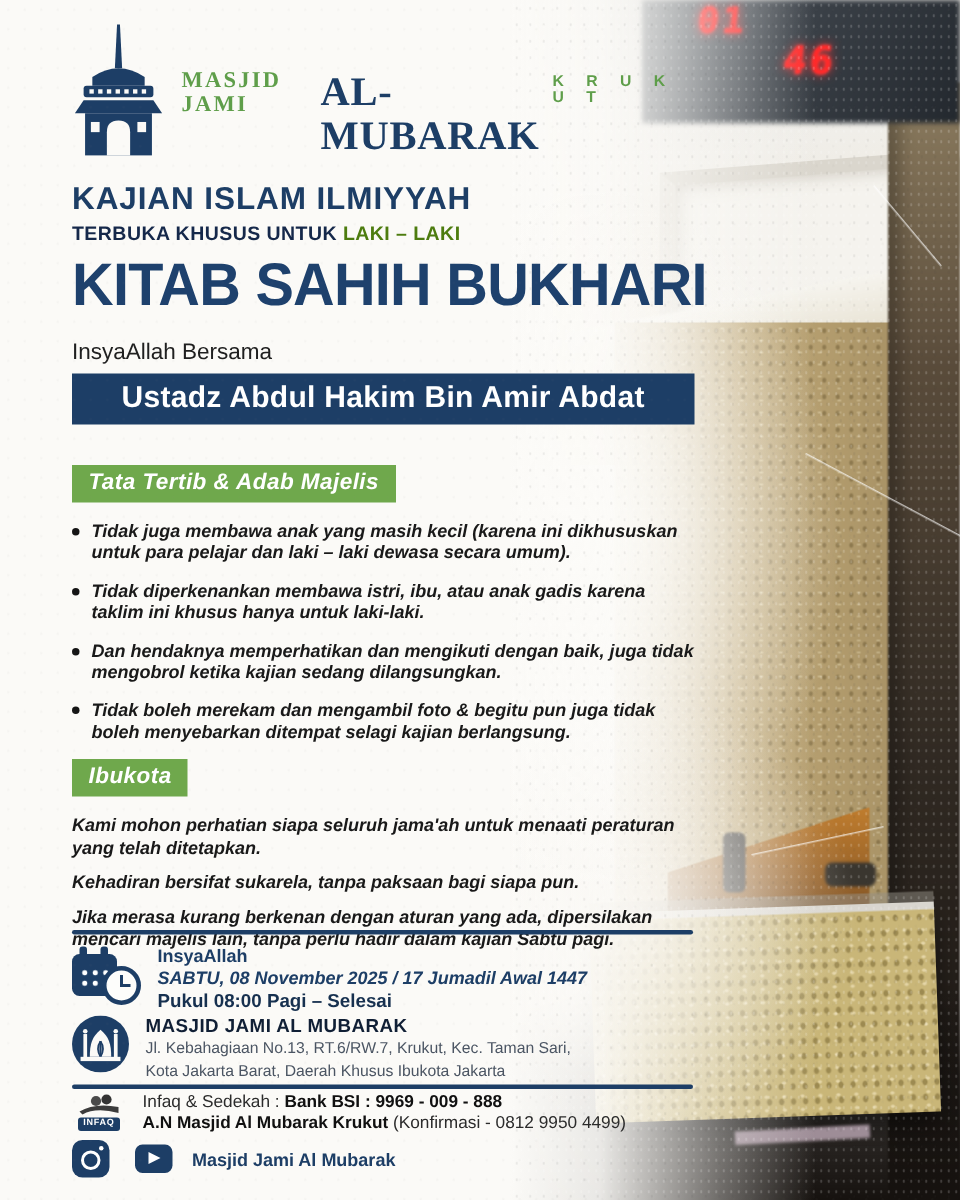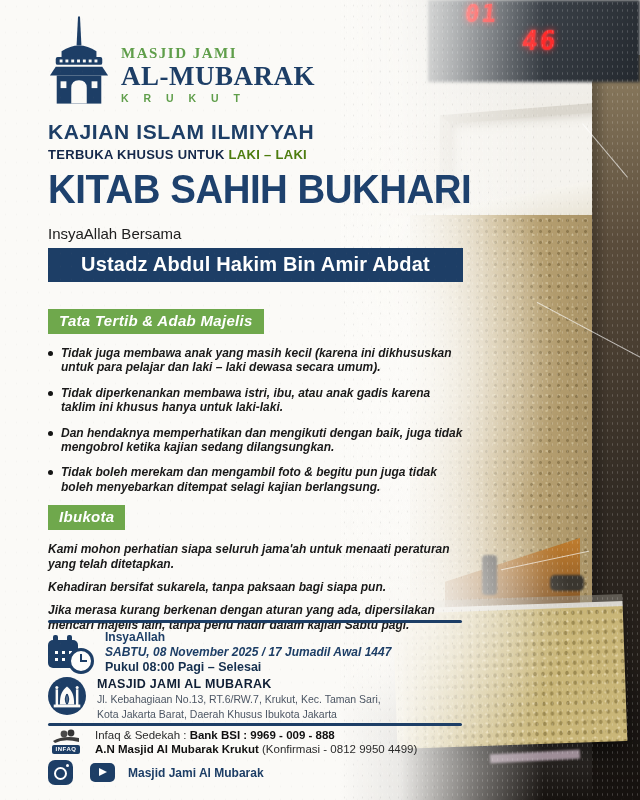--- a/index.html
+++ b/index.html
@@ -66,21 +66,21 @@
     radial-gradient(rgba(255,255,255,.6) .6px,transparent 1px),
     radial-gradient(rgba(70,70,70,.3) .5px,transparent 1px);
     background-size:5px 7px,9px 11px;}
   .paper-noise{position:absolute;inset:0;pointer-events:none;opacity:.5;
     background-image:radial-gradient(rgba(130,130,130,.1) .5px,transparent 1px);
     background-size:11px 13px;}
 
   
   .content{position:absolute;left:48px;top:16px;width:420px;}
   .logo{display:flex;align-items:center;gap:11px;margin-bottom:12px;}
-  .logo-txt{display:flex;flex-direction:column;line-height:1.05;padding-top:26px;}
+  .logo-txt{display:flex;line-height:1.05;padding-top:26px;}
   .logo-l1{font-family:"Liberation Serif",serif;font-weight:bold;color:#5f9e4a;
     font-size:15px;letter-spacing:1.5px;}
   .logo-l2{font-family:"Liberation Serif",serif;font-weight:bold;color:#1d3e66;
     font-size:27px;letter-spacing:.5px;}
   .logo-l3{font-weight:bold;color:#5f9e4a;font-size:10.5px;letter-spacing:6px;margin-top:2px;}
 
   .kicker{font-size:21px;font-weight:800;color:#1d3e66;letter-spacing:.6px;margin-top:8px;}
   .subline{font-size:13px;font-weight:800;color:#15284a;letter-spacing:.3px;margin-top:3px;}
   .subline .hl{color:#4d7c0f;}
   .title{font-size:40px;font-weight:900;color:#1e416d;margin-top:5px;letter-spacing:-.5px;
@@ -98,21 +98,21 @@
   .dot{flex:none;width:5px;height:5px;border-radius:50%;background:#141414;margin-top:5px;}
   .btxt,.ptxt{font-style:italic;font-weight:bold;font-size:12px;line-height:1.2;color:#191919;}
   .paras{margin-top:12px;}
   .paras .ptxt{margin:0 0 9px 0;}
 
   .rule-line{position:absolute;left:48px;width:414px;height:3px;background:#1d3e66;border-radius:2px;}
   .rule-1{top:620px;}
   .rule-2{top:723px;}
 
   .inforow{position:absolute;left:48px;display:flex;gap:11px;align-items:flex-start;}
-  .schedule{top:630px;align-items:flex-end;}
+  .schedule{top:630px;}
   .venue{top:677px;}
   .donate{top:729px;}
   .social{top:760px;align-items:center;}
 
   .s-l1{font-size:12px;font-weight:bold;color:#1d3e66;}
   .s-l2{font-size:12px;font-weight:bold;font-style:italic;color:#1d3e66;margin-top:1px;}
   .s-l3{font-size:12.5px;font-weight:bold;color:#16304f;margin-top:1px;}
   .v-name{font-size:12.5px;font-weight:bold;color:#101f35;letter-spacing:.3px;}
   .v-addr{font-size:10.5px;color:#4b5563;line-height:1.35;margin-top:1px;}
   .d-l1{font-size:11.5px;color:#2b2b2b;}

